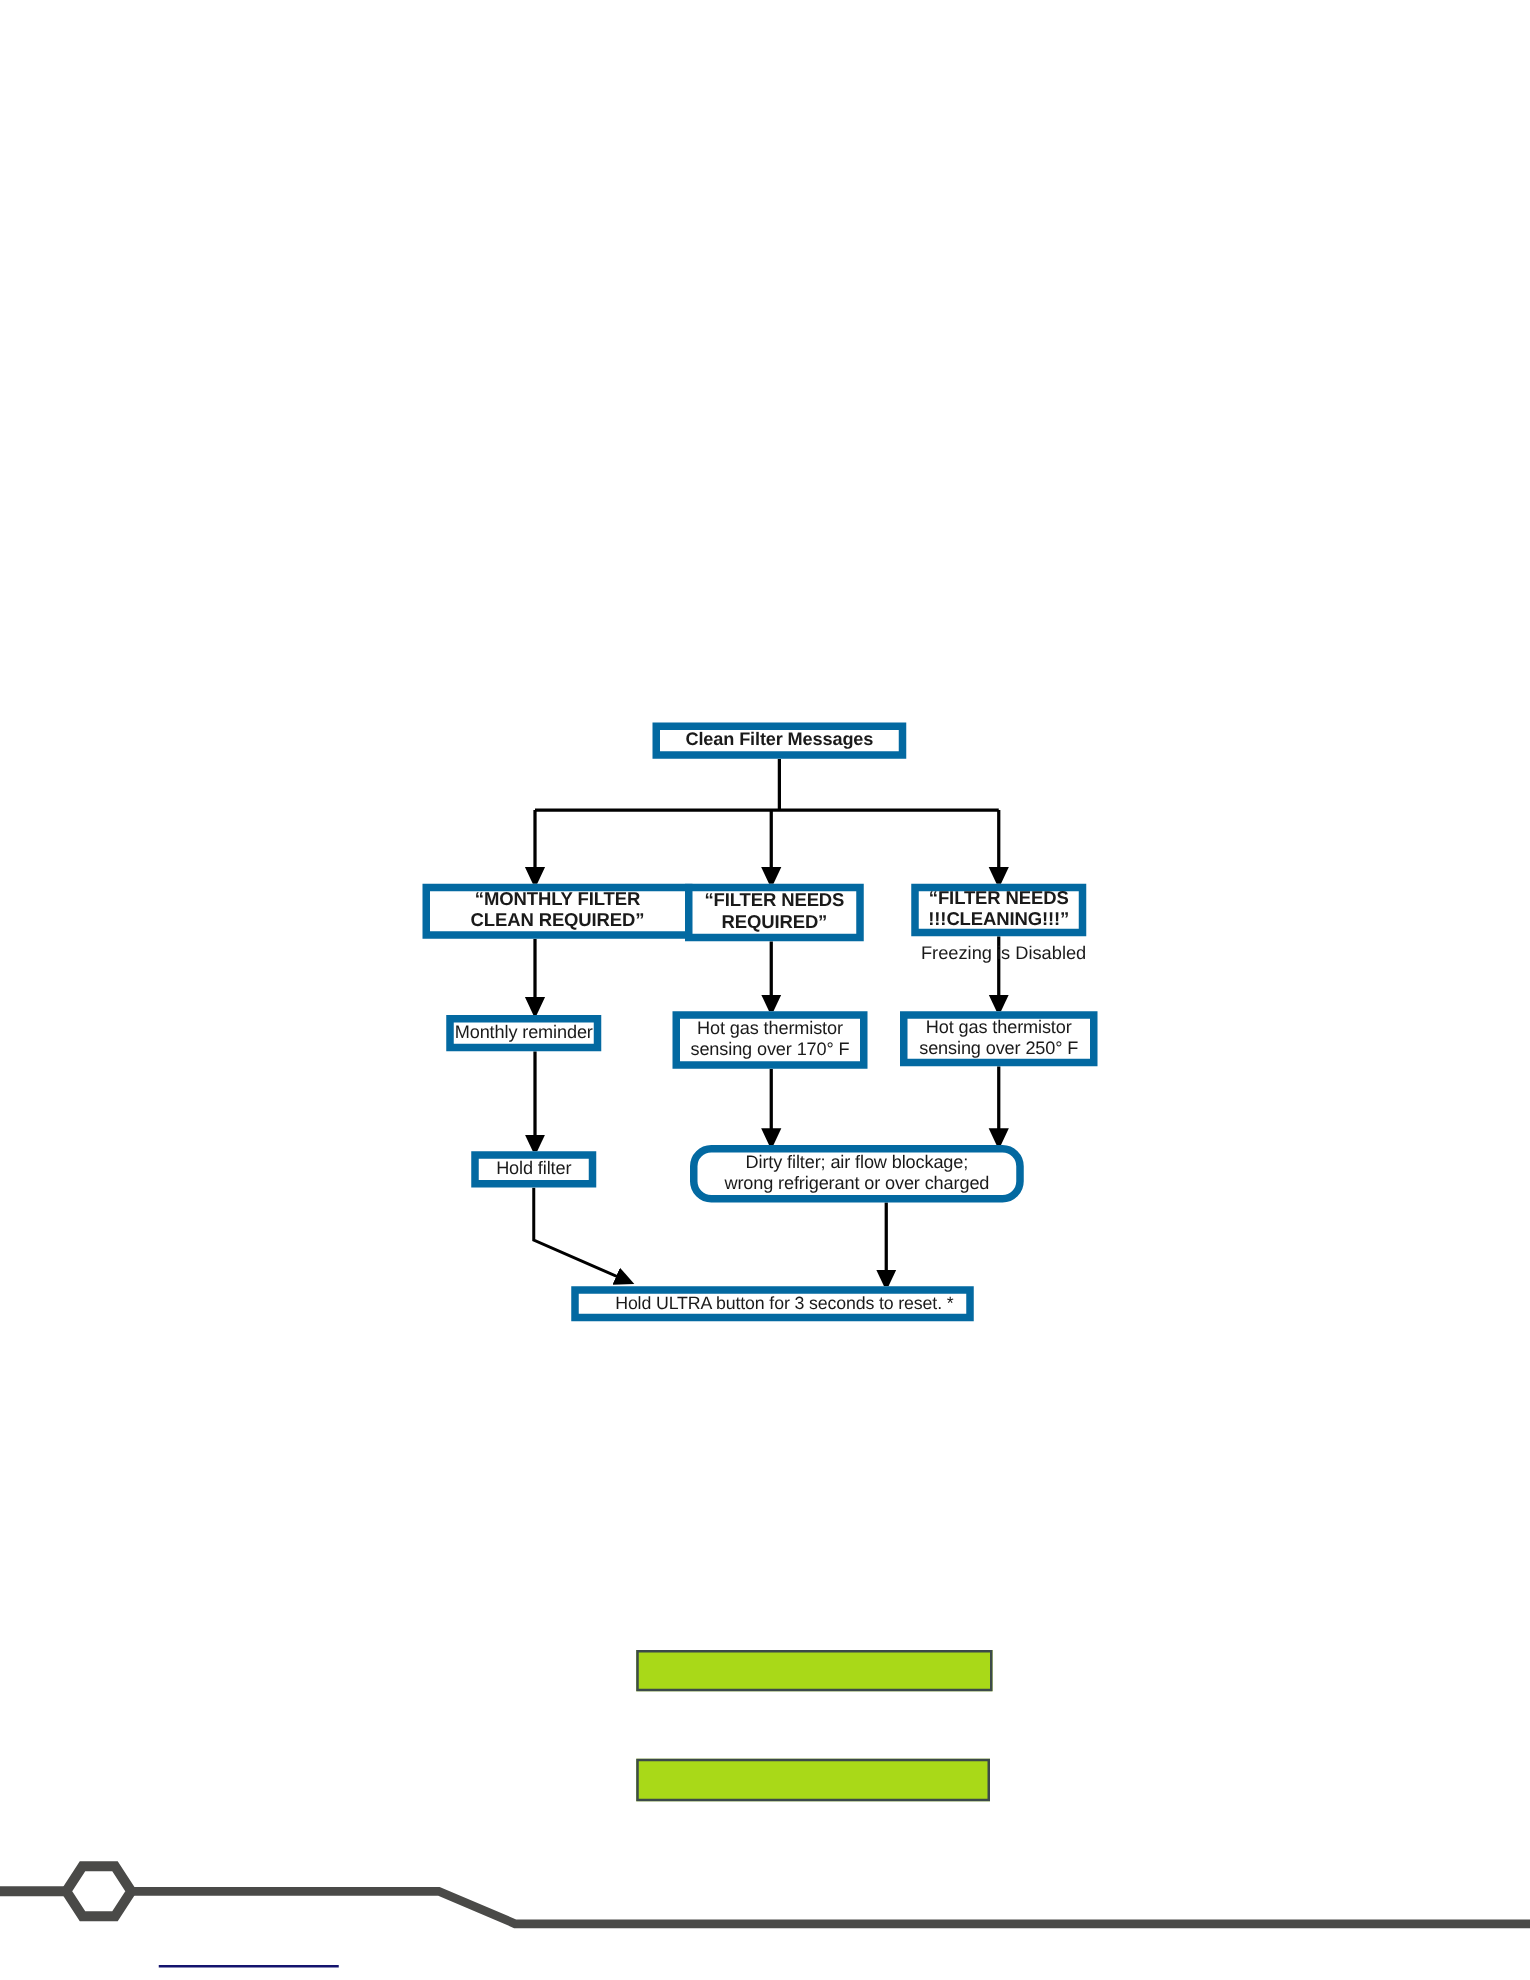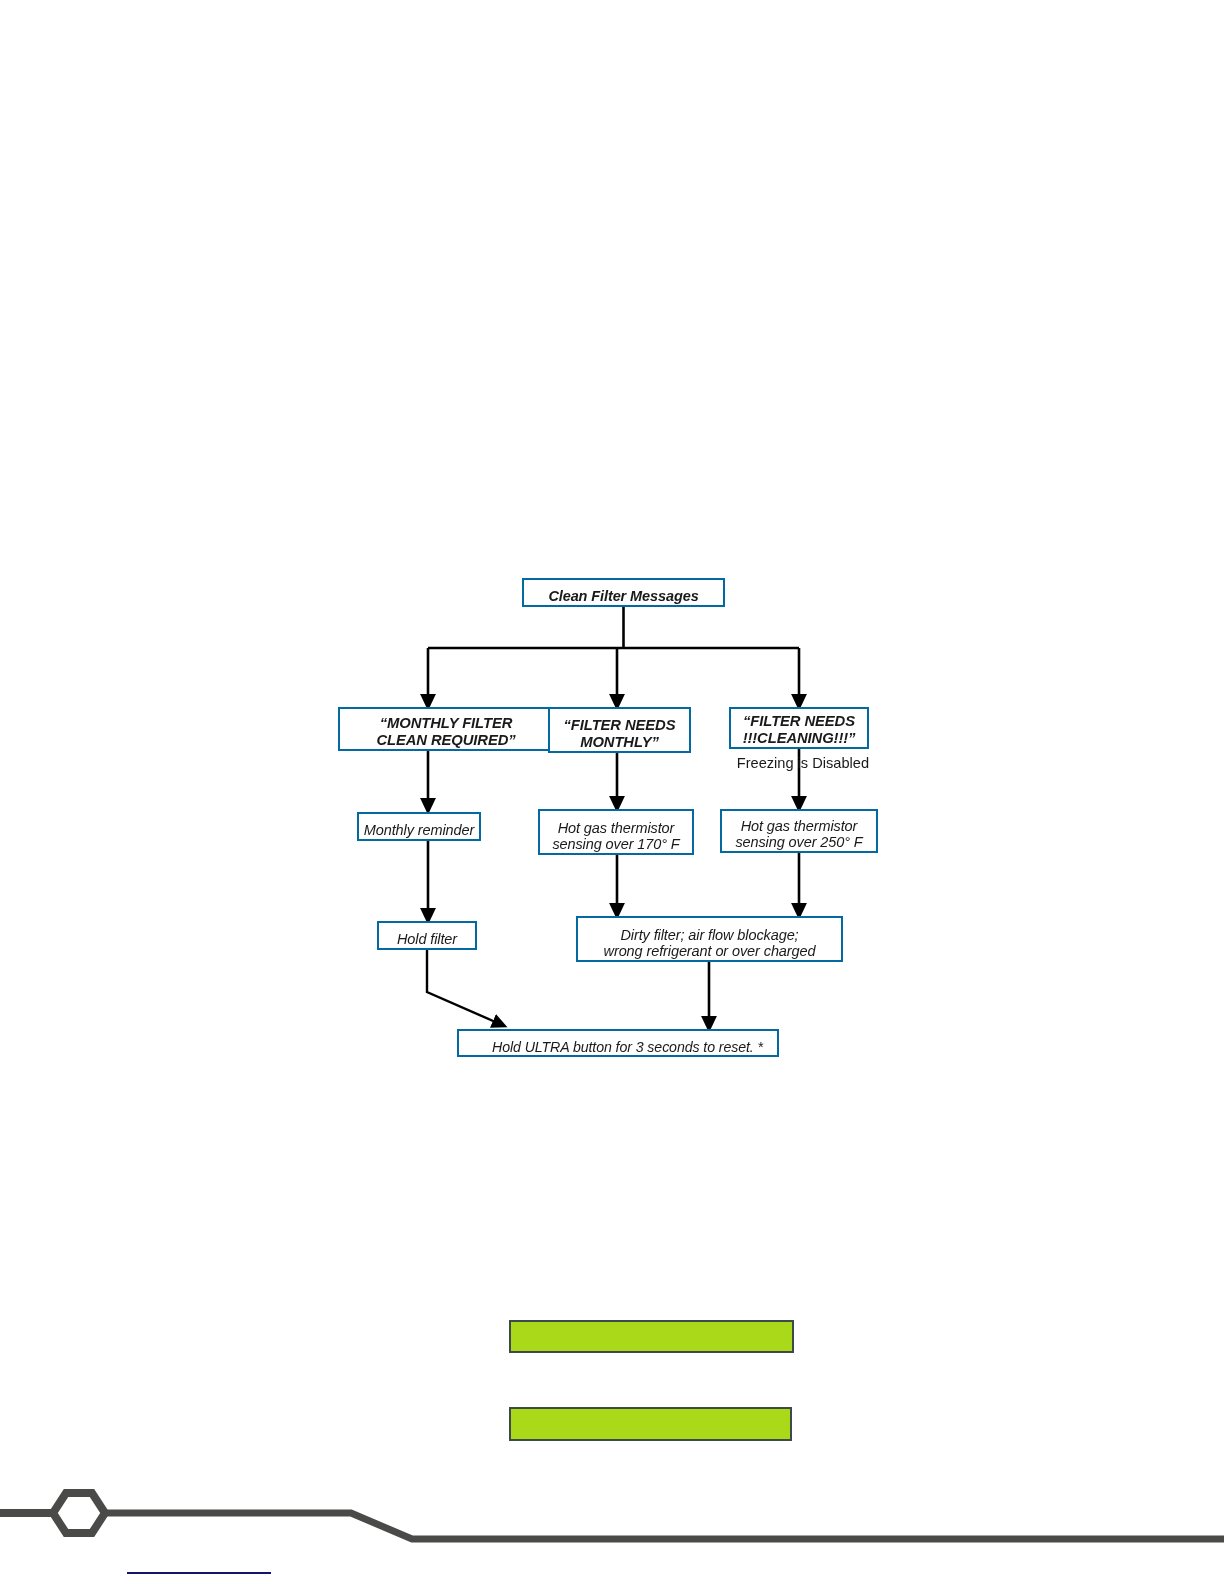--- a/index.html
+++ b/index.html
@@ -29,30 +29,29 @@
     position: absolute;
     left: 0;
     top: 0;
     width: 1224px;
     height: 1584px;
   }
 
   .fbox {
     position: absolute;
     box-sizing: border-box;
-    border: 2px solid #0369a1;
+    border: 6px solid #0369a1;
     background: #ffffff;
     display: flex;
-    align-items: flex-end;
+    align-items: center;
     justify-content: center;
     text-align: center;
     color: #1a1a1a;
     line-height: 1.14;
     letter-spacing: -0.1px;
-    font-style: italic;
   }
 
   .fbox.bold {
     font-weight: bold;
   }
 
   .flabel {
     position: absolute;
     text-align: right;
     color: #1a1a1a;
@@ -62,21 +61,21 @@
   
   #box-root      { left: 522px; top: 578px;  width: 203px; height: 29px;  font-size: 14.5px; }
   #box-monthly   { left: 338px; top: 707px;  width: 216px; height: 44px;  font-size: 14.8px; }
   #box-needs     { left: 548px; top: 707px;  width: 143px; height: 46px;  font-size: 14.8px; }
   #box-needs3    { left: 729px; top: 707px;  width: 140px; height: 42px;  font-size: 14.8px; }
   #lbl-freezing  { left: 729px; top: 755px;  width: 140px; font-size: 14.6px; }
   #box-reminder  { left: 357px; top: 812px;  width: 124px; height: 29px;  font-size: 14.5px; }
   #box-hot220    { left: 538px; top: 809px;  width: 156px; height: 46px;  font-size: 14.5px; }
   #box-hot250    { left: 720px; top: 809px;  width: 158px; height: 44px;  font-size: 14.5px; }
   #box-clean     { left: 377px; top: 921px;  width: 100px; height: 29px;  font-size: 14.5px; }
-  #box-dirty     { left: 576px; top: 916px;  width: 267px; height: 46px;  font-size: 14.5px; }
+  #box-dirty     { left: 552px; top: 916px;  width: 267px; height: 46px;  font-size: 14.5px; border-radius: 17px; }
   #box-hold      { left: 457px; top: 1029px; width: 322px; height: 28px;  font-size: 14.2px; padding-left: 19px; }
 
   
   .greenbar {
     position: absolute;
     box-sizing: border-box;
     background: #a9d918;
     border: 2px solid #3c4a4a;
   }
   #greenbar-1 { left: 509px; top: 1320px; width: 285px; height: 33px; }
@@ -141,21 +140,21 @@
     <div class="fbox bold" id="box-monthly">
       <div>
         <div>“MONTHLY FILTER</div>
         <div>CLEAN REQUIRED”</div>
       </div>
     </div>
 
     <div class="fbox bold" id="box-needs">
       <div>
         <div>“FILTER NEEDS</div>
-        <div>MONTHLY”</div>
+        <div>REQUIRED”</div>
       </div>
     </div>
 
     <div class="fbox bold" id="box-needs3">
       <div>
         <div>“FILTER NEEDS</div>
         <div>!!!CLEANING!!!”</div>
       </div>
     </div>
 

